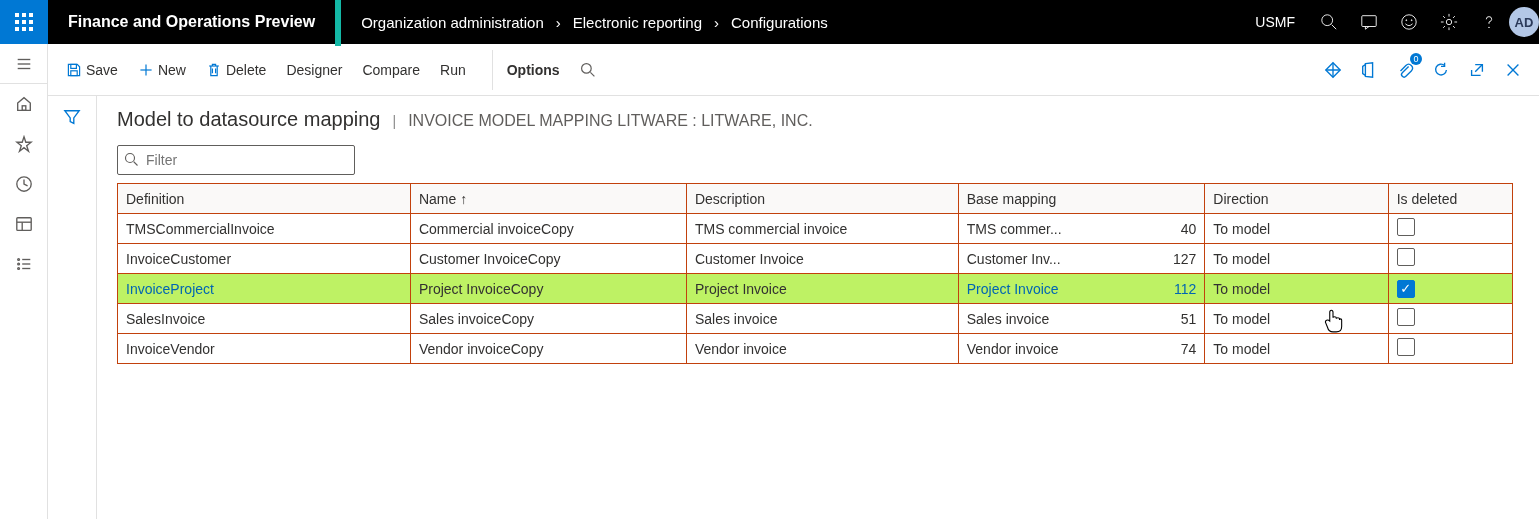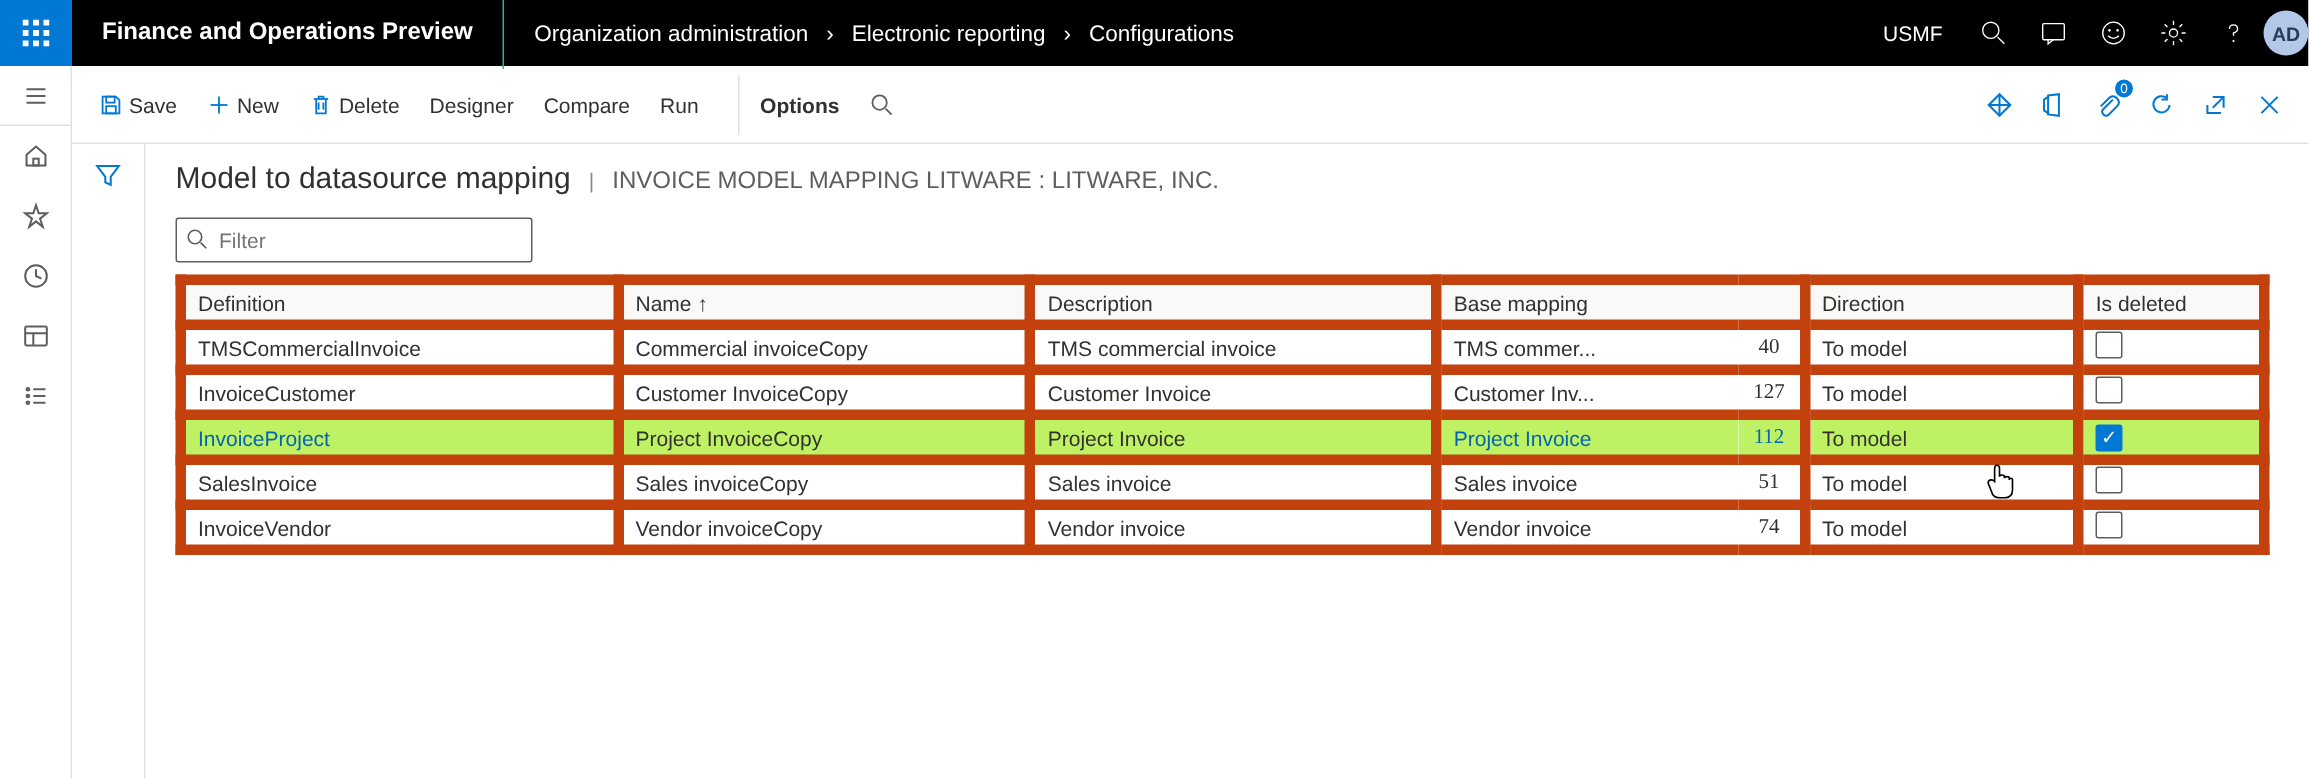--- a/index.html
+++ b/index.html
@@ -2,21 +2,21 @@
 <html><head>
 <meta charset="utf-8">
 <style>
   * { box-sizing: border-box; margin: 0; padding: 0; }
   html, body { width: 1539px; height: 519px; font-family: "Segoe UI", Arial, sans-serif; font-size: 14px; color: #323130; background: #fff; overflow: hidden; }
   
   
   .topbar { height: 44px; background: #000; color: #fff; display: flex; align-items: center; }
   .waffle { width: 48px; height: 44px; background: #0078d4; display: flex; align-items: center; justify-content: center; }
   .waffle svg { width: 18px; height: 18px; }
-  .app-title { font-weight: 600; font-size: 16px; padding: 0 20px; border-right: 1px solid #14b8a6; height: 47px; display: flex; align-items: center; }
+  .app-title { font-weight: 600; font-size: 16px; padding: 0 20px; border-right: 6px solid #14b8a6; height: 47px; display: flex; align-items: center; }
   .breadcrumbs { display: flex; align-items: flex-start; padding: 0 20px; gap: 12px; font-size: 15px; font-weight: 400; color: #ccc; }
   .breadcrumbs .crumb { color: #fff; cursor: pointer; }
   .breadcrumbs .chev { color: #fff; }
   .topbar .spacer { flex: 1; }
   .topbar .company { padding: 0 14px; font-size: 14px; }
   .topbar .ticon { width: 40px; height: 44px; display: flex; align-items: center; justify-content: center; cursor: pointer; }
   .topbar .ticon svg { width: 18px; height: 18px; stroke: #fff; fill: none; }
   .avatar { width: 30px; height: 30px; border-radius: 50%; background: #b3c7e6; color: #2b3a5a; display: flex; align-items: center; justify-content: center; font-size: 13px; font-weight: 600; margin: 0 0; }
   
   
@@ -46,31 +46,31 @@
   .pagetitle { display: flex; align-items: baseline; gap: 12px; margin-bottom: 14px; }
   .pagetitle .t1 { font-size: 20px; color: #323130; }
   .pagetitle .sep { color: #888; }
   .pagetitle .t2 { font-size: 16px; color: #605e5c; }
   
   .filterbox { position: relative; width: 238px; margin-bottom: 8px; }
   .filterbox input { width: 100%; height: 30px; border: 1px solid #605e5c; border-radius: 2px; padding: 0 8px 0 28px; font-size: 14px; }
   .filterbox svg { position: absolute; left: 7px; top: 7px; width: 15px; height: 15px; stroke: #605e5c; fill: none; stroke-width: 1.5; }
   
   table.grid { border-collapse: collapse; width: 1396px; table-layout: fixed; }
-  table.grid th, table.grid td { border: 7px solid #c2410c; padding: 1px 8px; text-align: left; font-weight: 400; height: 30px; white-space: nowrap; overflow: hidden; text-overflow: ellipsis; }
+  table.grid th, table.grid td { border: 1px solid #c2410c; padding: 1px 8px; text-align: left; font-weight: 400; height: 30px; white-space: nowrap; overflow: hidden; text-overflow: ellipsis; }
   table.grid th { background: #faf9f8; color: #323130; }
   table.grid th .sort { margin-left: 4px; }
   col.c-def { width: 278px; }
   col.c-name { width: 262px; }
   col.c-desc { width: 258px; }
   col.c-basem { width: 192px; }
   col.c-basen { width: 42px; }
   col.c-dir { width: 174px; }
   col.c-del { width: 118px; }
-  table.grid td.num { text-align: center; font-family: Liberation Serif, serif; }
+  table.grid td.num { text-align: right; }
   table.grid tr.selected td { background: #bef264; }
   table.grid tr.selected td.bluecell { color: #0065b3; }
   table.grid .chk { width: 18px; height: 18px; border: 1.5px solid #605e5c; border-radius: 2px; display: inline-flex; align-items: center; justify-content: center; background: #fff; }
   table.grid .chk.checked { background: #0078d4; border-color: #0078d4; }
   table.grid .chk.checked::after { content: "✓"; color: #fff; font-size: 13px; line-height: 1; }
   td.nolb { border-left: none !important; }
   td.norb { border-right: none !important; }
   .cursor-hand { position: absolute; pointer-events: none; }
   .cursor-hand svg { width: 22px; height: 26px; }
 </style>

